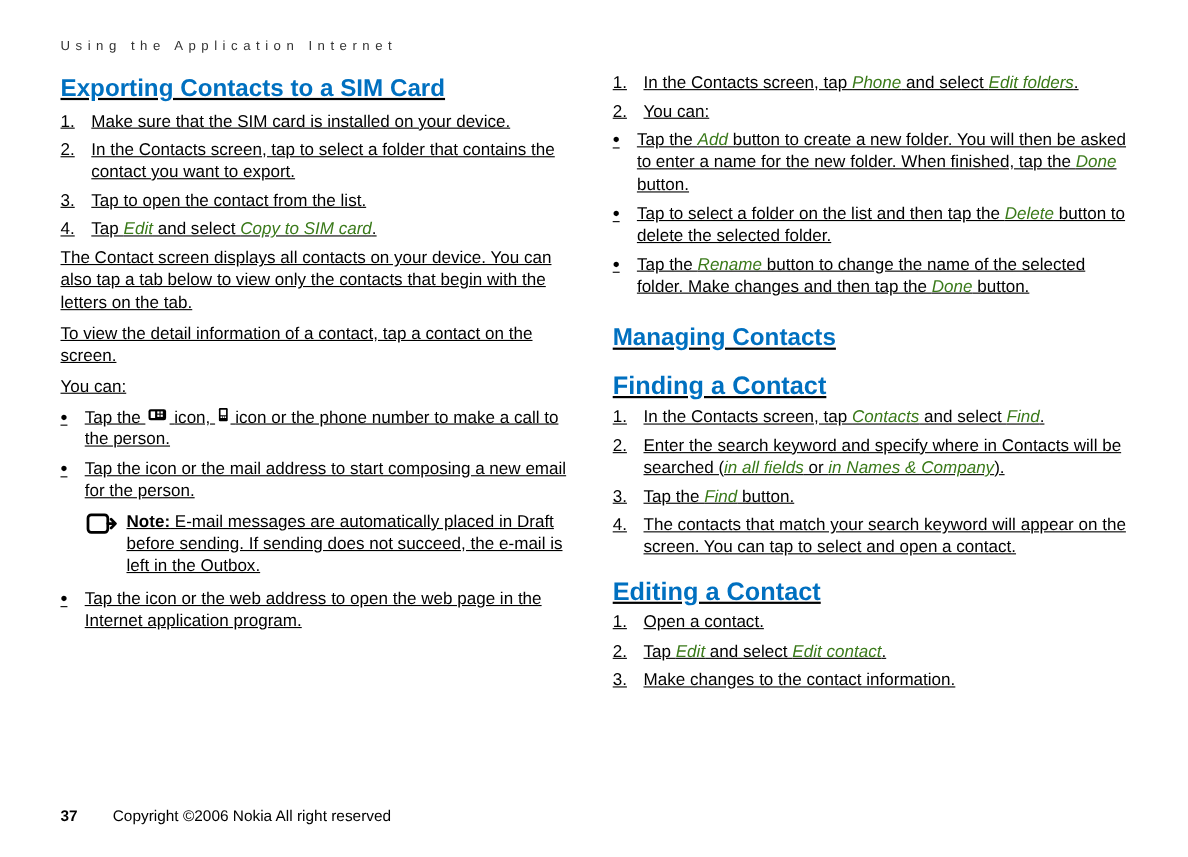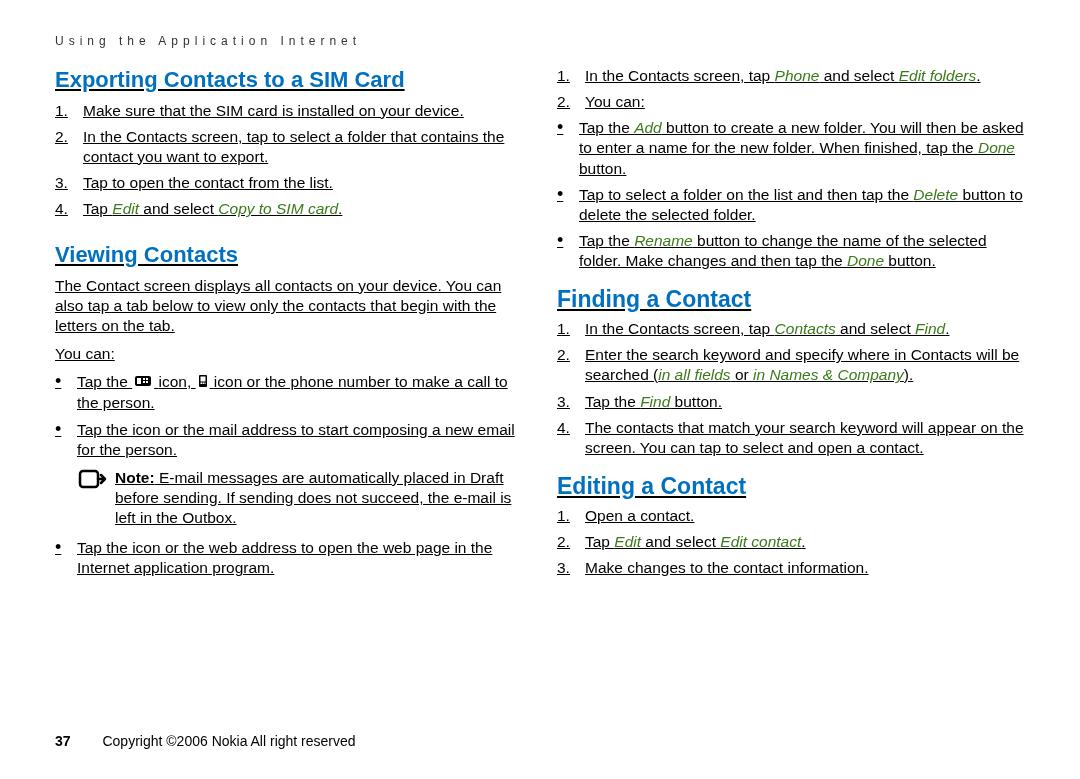--- a/index.html
+++ b/index.html
@@ -128,22 +128,22 @@
             <span class="txt">Tap to open the contact from the list.</span>
           </li>
         <li>
             <span class="num">4.</span>
             <span class="txt">
           <span>Tap </span><span class="em">Edit</span><span> and select </span><span class="em">Copy to SIM card</span><span>.</span>
         </span>
           </li>
       </ol>
 
-      <h2 class="section mt">Viewing Contacts</h2>
       <p class="para">The Contact screen displays all contacts on your device. You can also tap a tab below to view only the contacts that begin with the letters on the tab.</p>
+      <p class="para">To view the detail information of a contact, tap a contact on the screen.</p>
       <p class="para">You can:</p>
 
       <ul class="bullets">
         <li>
             <span class="txt">
           <span>Tap the </span>
           <span class="tiny-icon">
             <svg width="18" height="14" viewBox="0 0 18 14">
                   <rect x="1" y="2" width="16" height="10" rx="2" fill="#000"></rect>
                   <rect x="3" y="4" width="4" height="6" fill="#fff"></rect>
@@ -214,20 +214,21 @@
           <span>Tap to select a folder on the list and then tap the </span><span class="em">Delete</span><span> button to delete the selected folder.</span>
         </span>
           </li>
         <li>
             <span class="txt">
           <span>Tap the </span><span class="em">Rename</span><span> button to change the name of the selected folder. Make changes and then tap the </span><span class="em">Done</span><span> button.</span>
         </span>
           </li>
       </ul>
 
+      <h2 class="section mt">Managing Contacts</h2>
 
       <h3 class="subsection">Finding a Contact</h3>
       <ol class="numlist">
         <li>
             <span class="num">1.</span>
             <span class="txt">
           <span>In the Contacts screen, tap </span><span class="em">Contacts</span><span> and select </span><span class="em">Find</span><span>.</span>
         </span>
           </li>
         <li>

